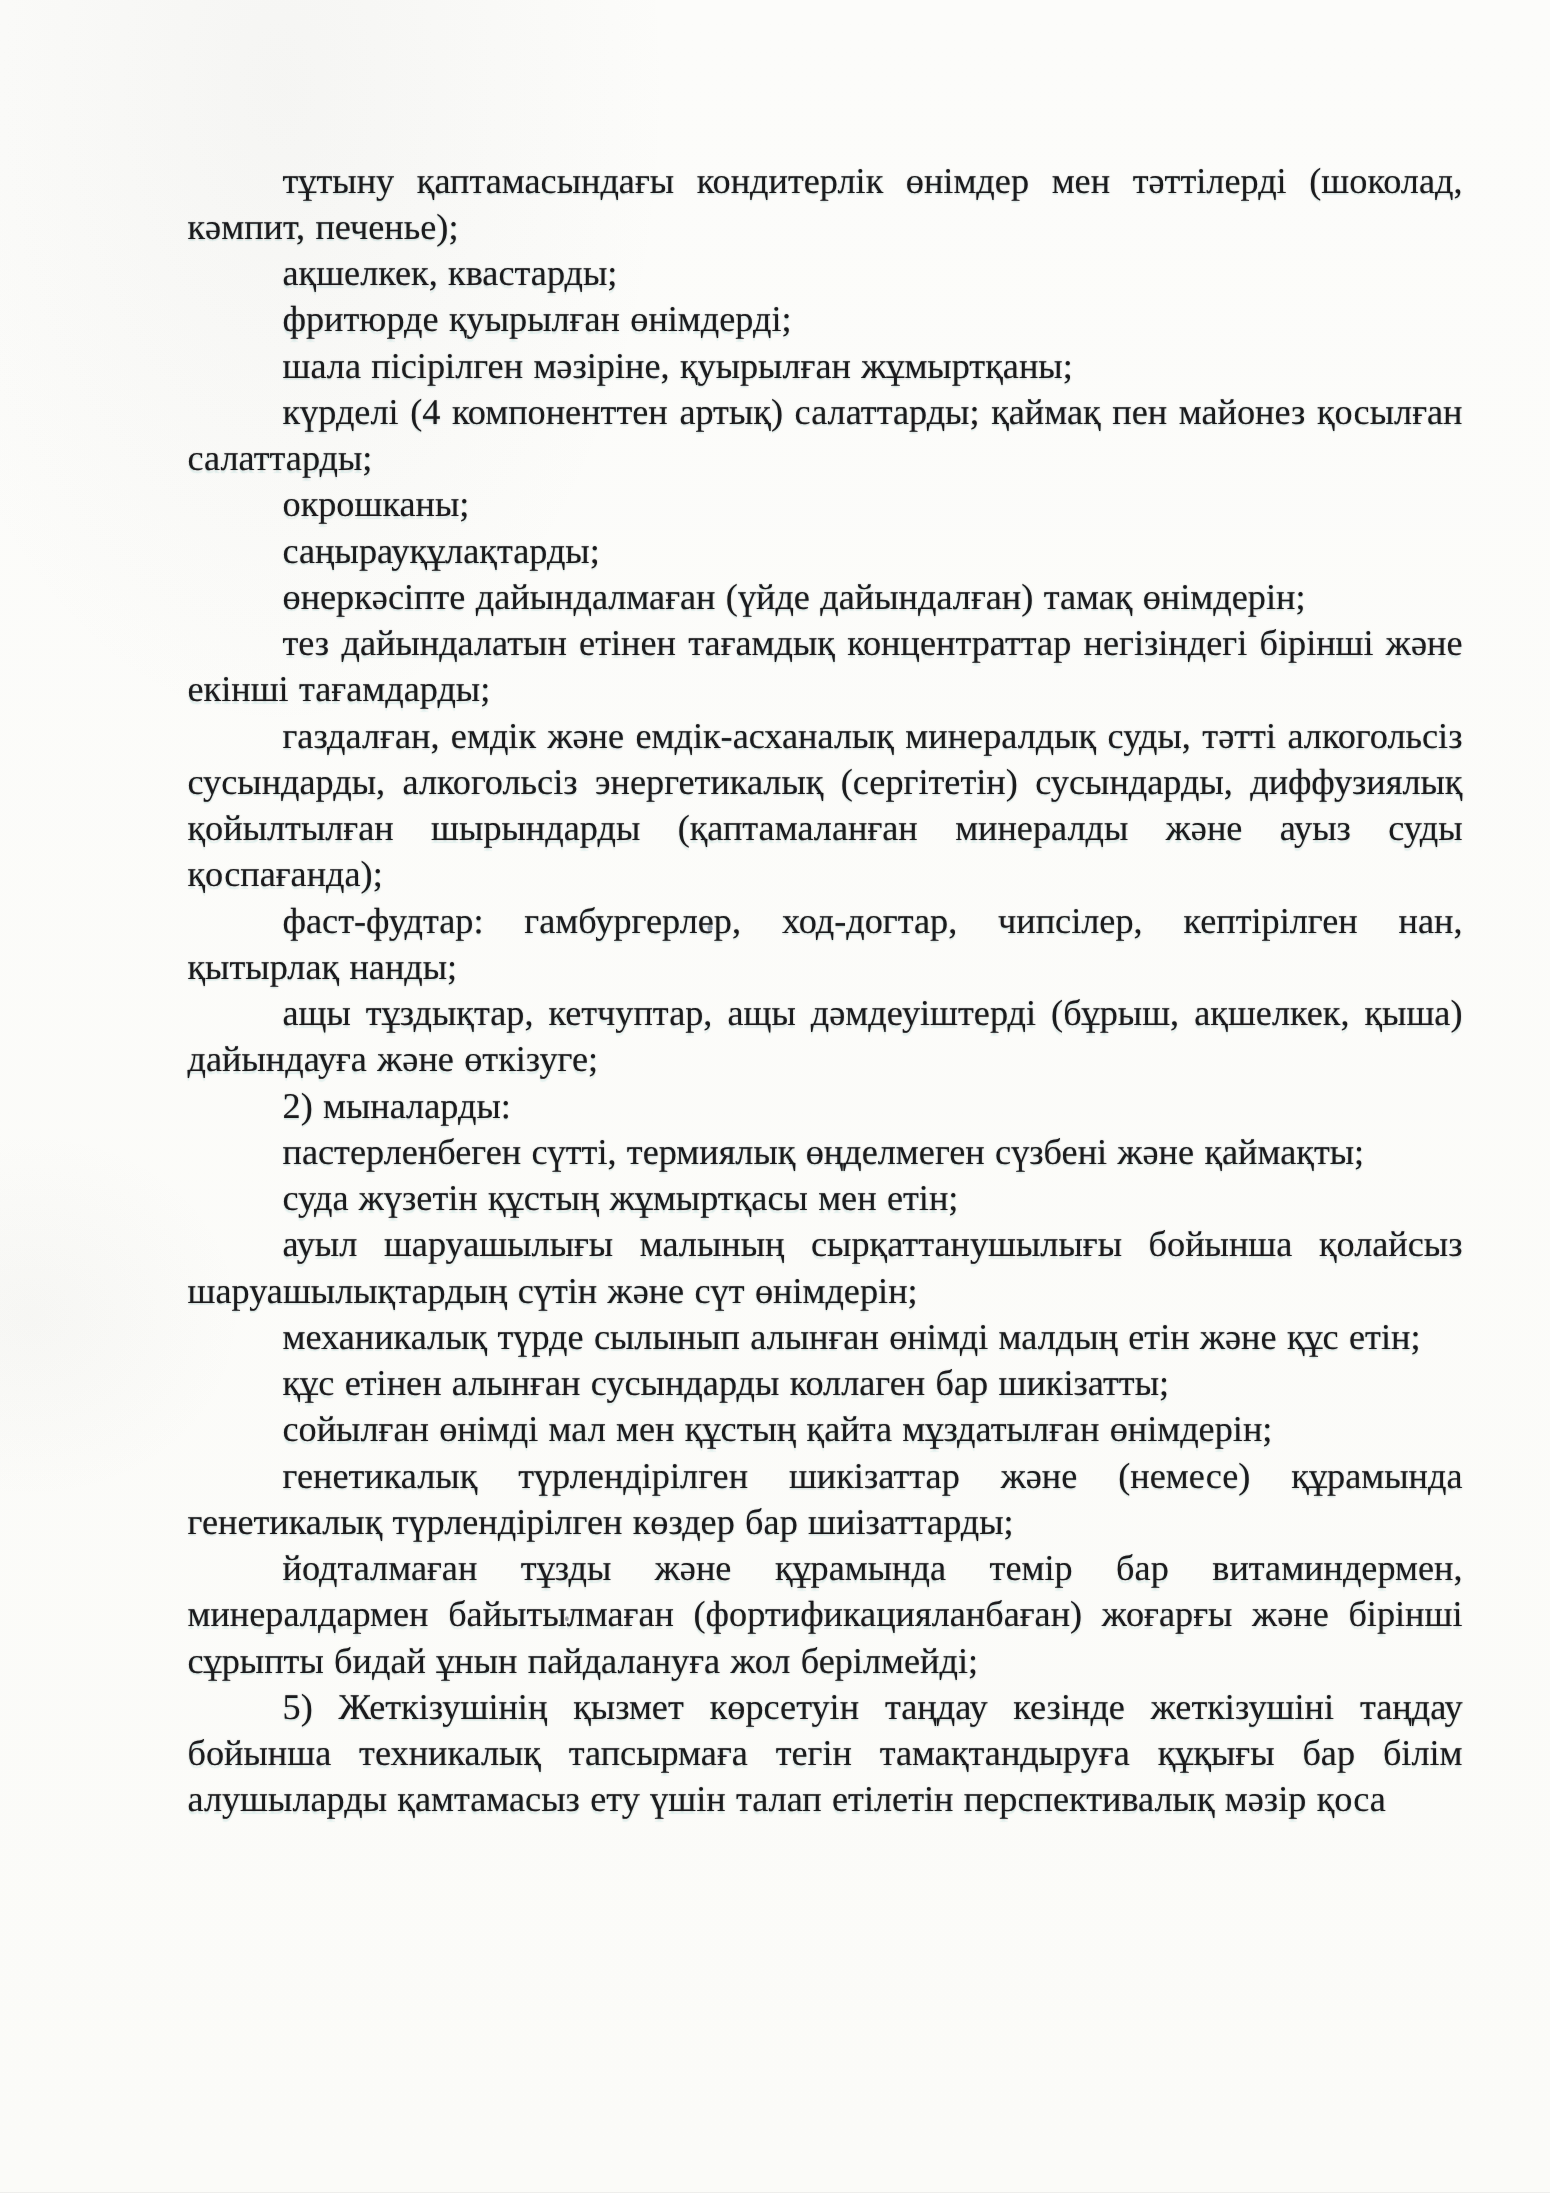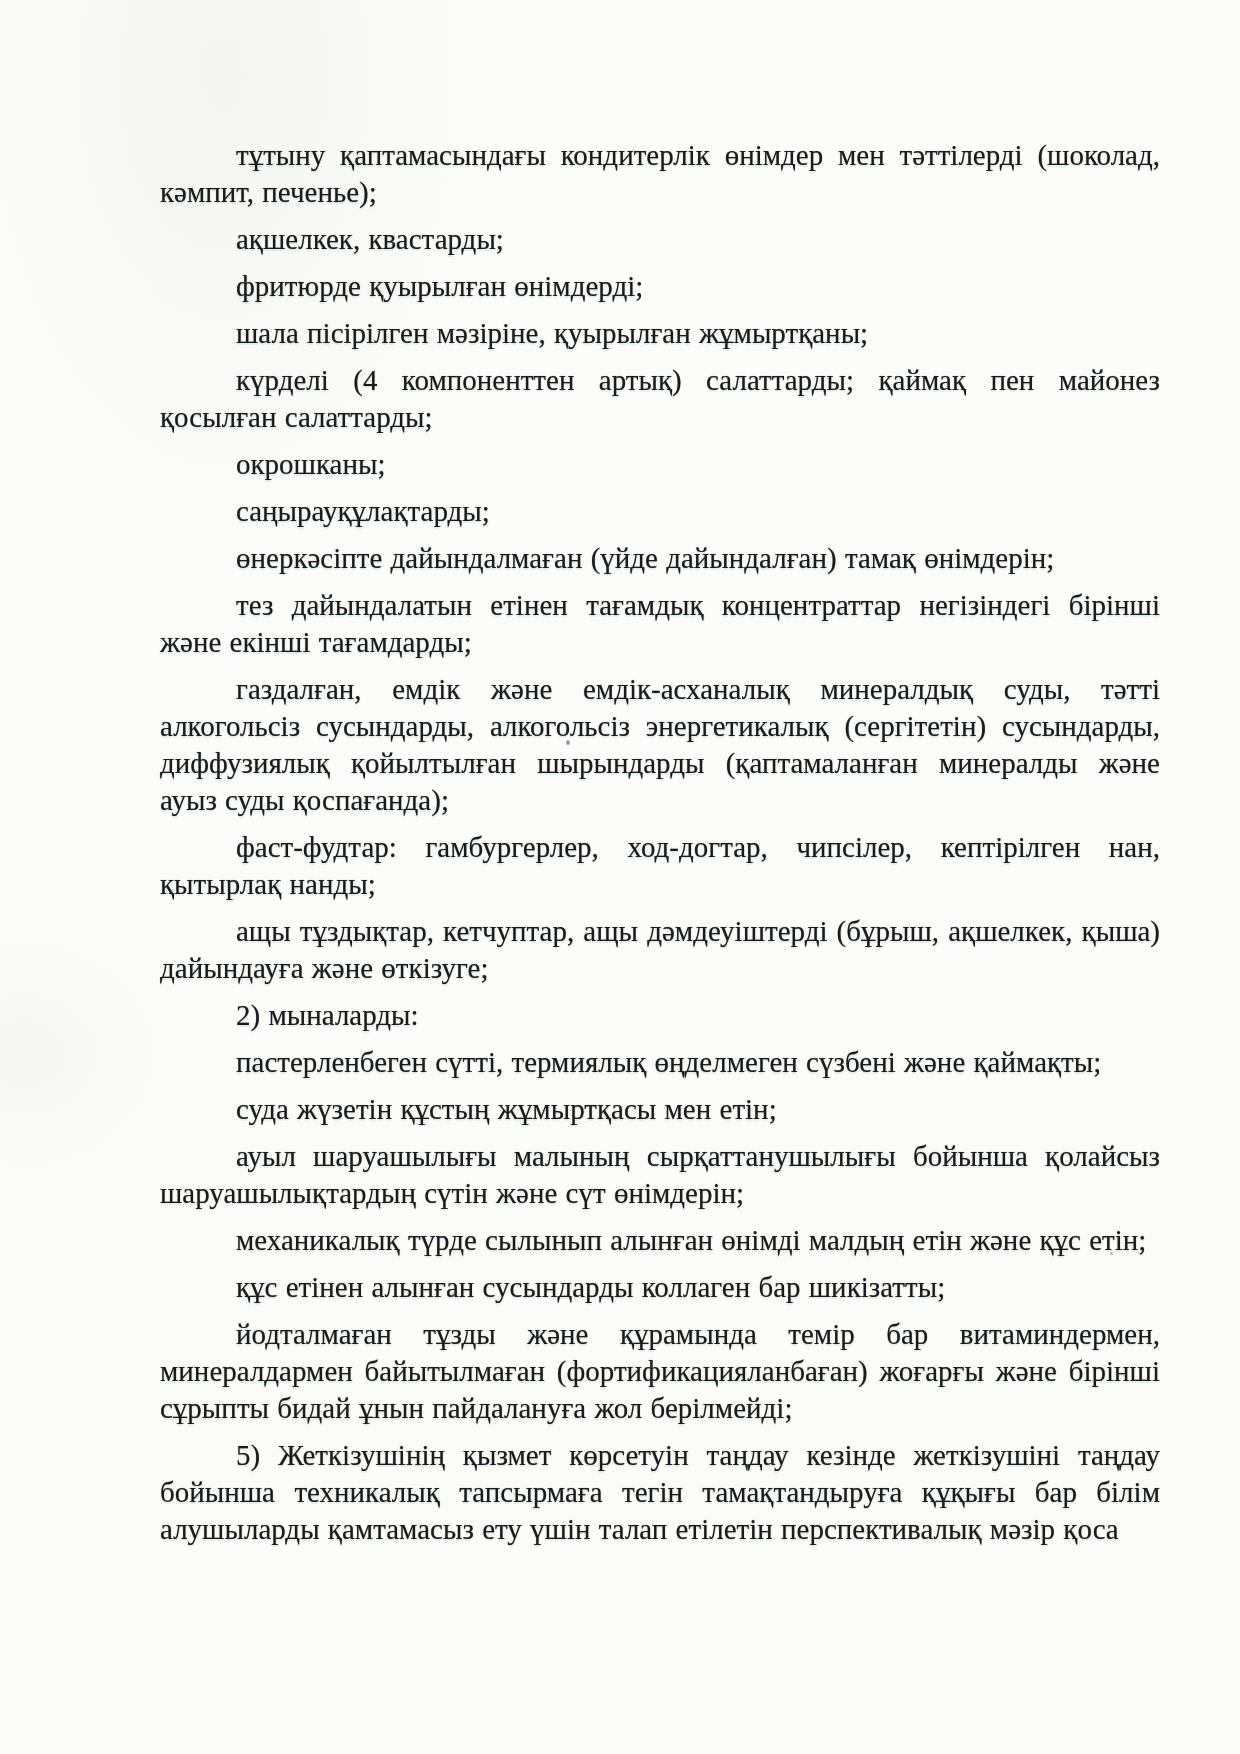--- a/index.html
+++ b/index.html
@@ -25,21 +25,21 @@
     width: 1020px;
     font-family: "Liberation Serif", "DejaVu Serif", serif;
     font-size: 29px;
     line-height: 37px;
     color: #1b1b1d;
     text-align: justify;
     word-spacing: 1px;
     text-shadow: 0 0 1px rgba(45,45,48,0.55), 0 2px 1px rgba(0,150,150,0.10);
   }
   .textblock p {
-    margin: 10px;
+    margin: 0;
     padding: 0;
     text-indent: 76px;
   }
   .artifact-dot {
     position: absolute;
     border-radius: 50%;
     background: rgba(60,80,110,0.55);
   }
   .dot-a { left: 566px; top: 740px;  width: 4px; height: 5px; }
   .dot-b { left: 452px; top: 1293px; width: 3px; height: 4px; background: rgba(60,60,70,0.5); }
@@ -61,19 +61,21 @@
       <p>тез дайындалатын етінен тағамдық концентраттар негізіндегі бірінші және екінші тағамдарды;</p>
       <p>газдалған, емдік және емдік-асханалық минералдық суды, тәтті алкогольсіз сусындарды, алкогольсіз энергетикалық (сергітетін) сусындарды, диффузиялық қойылтылған шырындарды (қаптамаланған минералды және ауыз суды қоспағанда);</p>
       <p>фаст-фудтар: гамбургерлер, ход-догтар, чипсілер, кептірілген нан, қытырлақ нанды;</p>
       <p>ащы тұздықтар, кетчуптар, ащы дәмдеуіштерді (бұрыш, ақшелкек, қыша) дайындауға және өткізуге;</p>
       <p>2) мыналарды:</p>
       <p>пастерленбеген сүтті, термиялық өңделмеген сүзбені және қаймақты;</p>
       <p>суда жүзетін құстың жұмыртқасы мен етін;</p>
       <p>ауыл шаруашылығы малының сырқаттанушылығы бойынша қолайсыз шаруашылықтардың сүтін және сүт өнімдерін;</p>
       <p>механикалық түрде сылынып алынған өнімді малдың етін және құс етін;</p>
       <p>құс етінен алынған сусындарды коллаген бар шикізатты;</p>
+      <p>сойылған өнімді мал мен құстың қайта мұздатылған өнімдерін;</p>
+      <p>генетикалық түрлендірілген шикізаттар және (немесе) құрамында генетикалық түрлендірілген көздер бар шиізаттарды;</p>
       <p>йодталмаған тұзды және құрамында темір бар витаминдермен, минералдармен байытылмаған (фортификацияланбаған) жоғарғы және бірінші сұрыпты бидай ұнын пайдалануға жол берілмейді;</p>
       <p>5) Жеткізушінің қызмет көрсетуін таңдау кезінде жеткізушіні таңдау бойынша техникалық тапсырмаға тегін тамақтандыруға құқығы бар білім алушыларды қамтамасыз ету үшін талап етілетін перспективалық мәзір қоса</p>
     </div>
   <span class="artifact-dot dot-a"></span>
   <span class="artifact-dot dot-b"></span>
   <span class="artifact-dot dot-c"></span>
 </div>
 
 </body></html>

